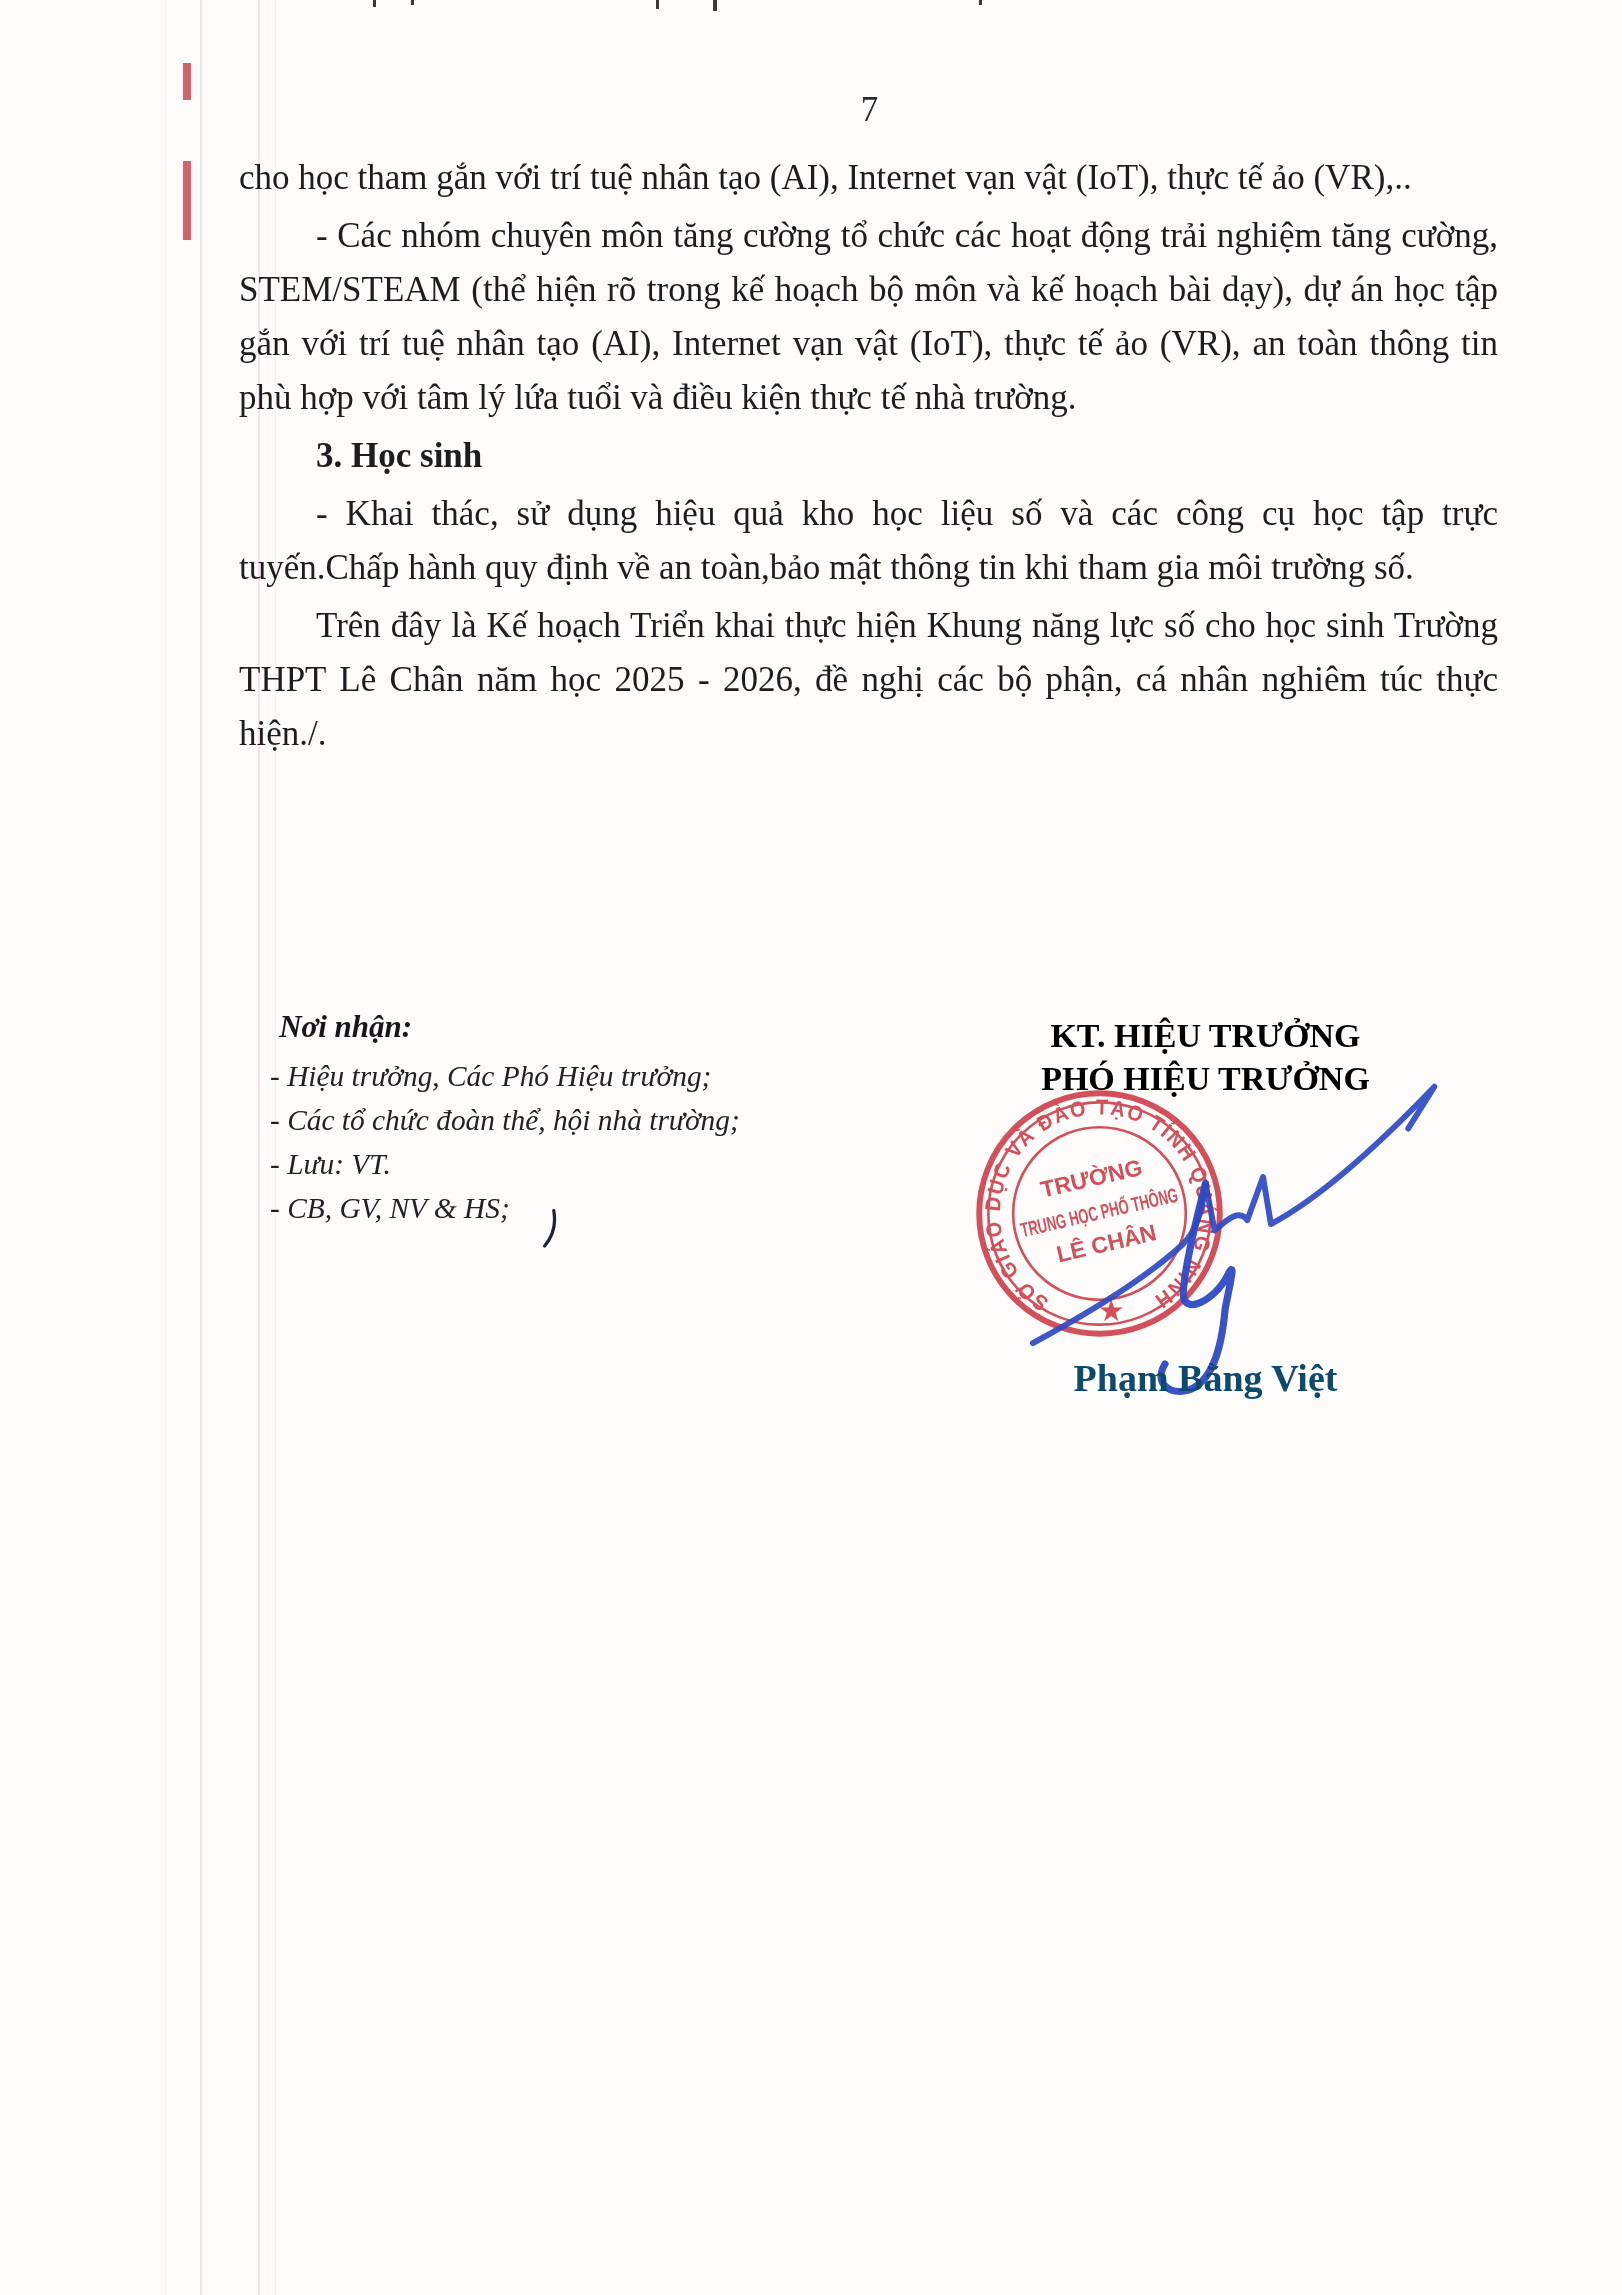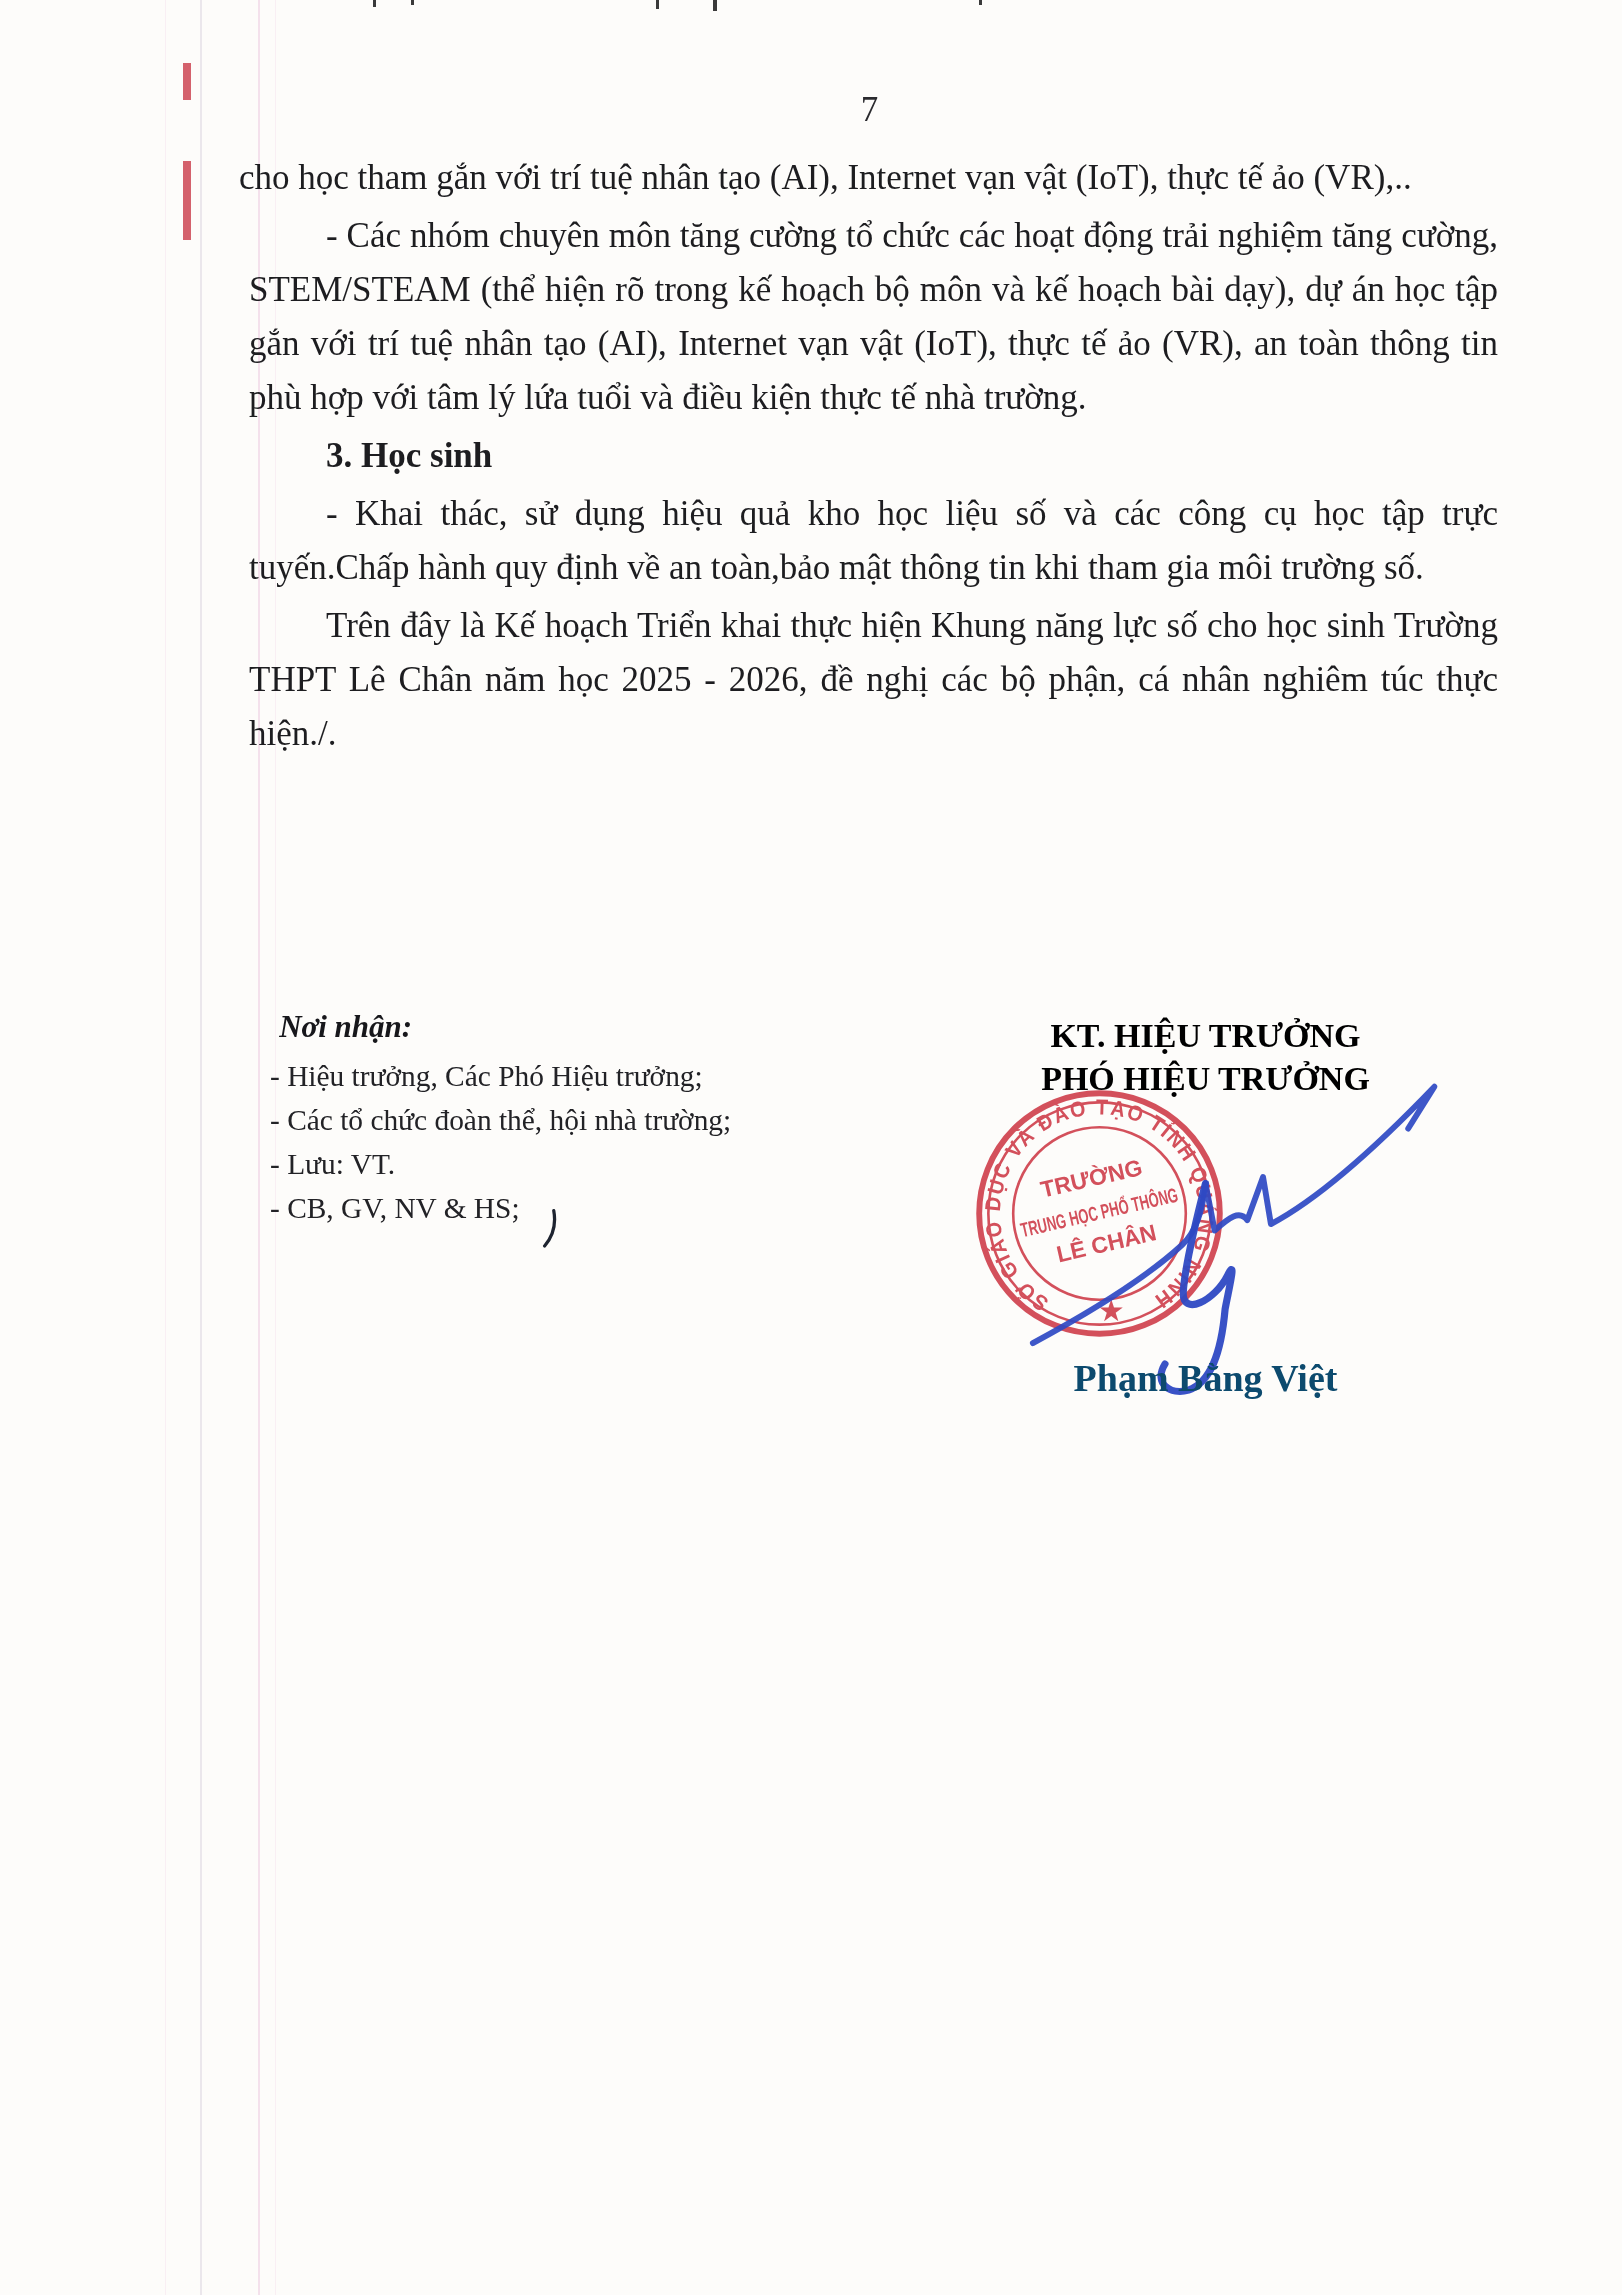--- a/index.html
+++ b/index.html
@@ -25,29 +25,29 @@
   .page-number{
     position:absolute;top:90px;left:830px;width:79px;
     text-align:center;font-size:35px;color:#2a2a2e;
   }
   
   .body-text{
     position:absolute;left:239px;top:151px;width:1259px;
     font-size:35px;line-height:54px;text-align:justify;
   }
   .body-text p{margin:0 0 3.9px 0;}
-  .body-text p.indent{text-indent:77px;margin-left:10px;}
+  .body-text p.indent{text-indent:77px;}
   .body-text p.heading{font-weight:bold;}
   
   .recipients{position:absolute;left:270px;top:1009px;width:628px;}
   .recipients .title{
     font-size:31px;font-weight:bold;font-style:italic;
     margin:0 0 9.2px 9.2px;color:#17171b;
   }
-  .recipients ul{list-style:none;margin:0;padding:0;font-size:29.4px;line-height:44px;color:#222226;}
+  .recipients ul{list-style:none;margin:0;padding:0;font-size:29.4px;line-height:44px;color:#222226;font-style:italic;}
   
   .signoff{
     position:absolute;left:944px;top:1014px;width:523px;
     text-align:center;font-weight:bold;font-size:34px;line-height:43px;
     color:#000000;
   }
   .signer-name{
     position:absolute;left:944px;top:1356px;width:523px;
     text-align:center;font-weight:bold;font-size:38px;color:#0c4a6e;
   }

